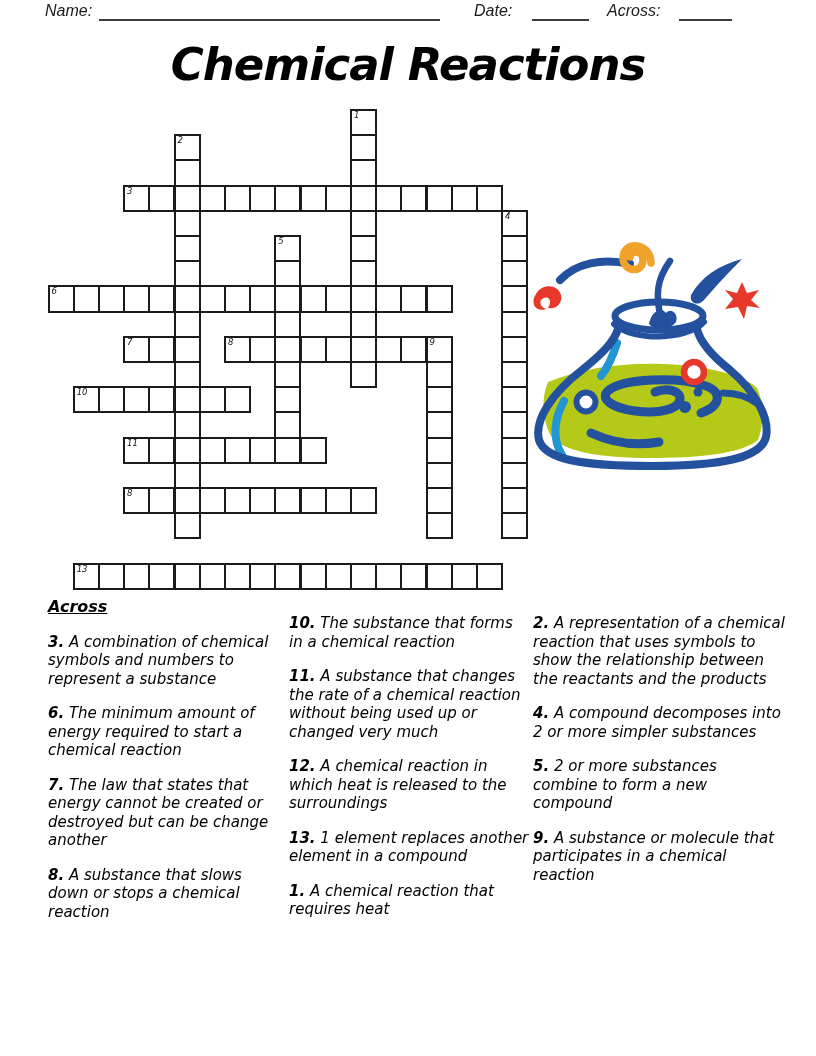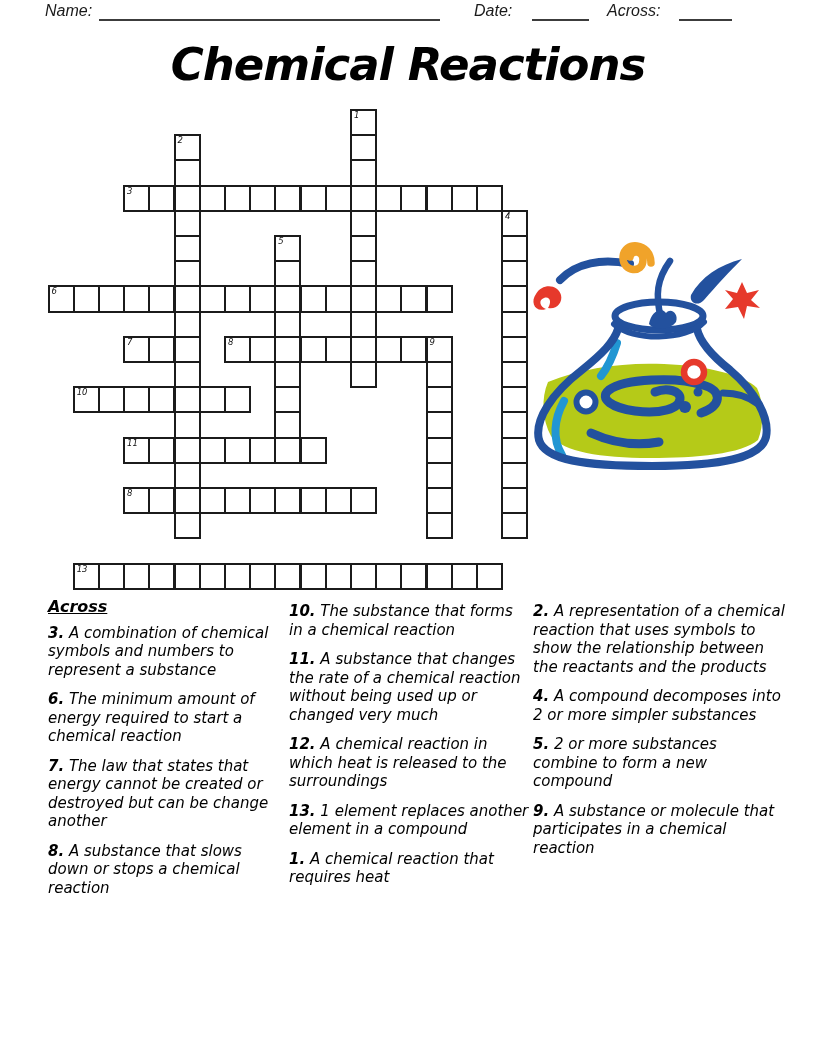--- a/index.html
+++ b/index.html
@@ -12,21 +12,21 @@
   
   .title{position:absolute;top:38px;left:0;width:100%;text-align:center;
          font-size:45px;font-weight:bold;letter-spacing:-1px;color:#000;}
   
   #grid .cell{position:absolute;box-sizing:border-box;border:2px solid #1b1b1b;background:#fff;}
   #grid .num{position:absolute;top:0px;left:2px;font-size:8.5px;line-height:9px;
              font-family:"DejaVu Sans",sans-serif;color:#111;}
   
   .clue-col{position:absolute;top:598px;font-size:15px;line-height:18.5px;color:#000;}
   .clue-header{font-size:16px;font-weight:bold;text-decoration:underline;margin:0 0 7px 0;}
-  .clue{margin:4px 0 11px 0;}
+  .clue{margin:16px 0 11px 0;}
   .clue b{font-weight:bold;}
   
   #flask{position:absolute;left:518px;top:230px;}
   .nv{stroke:var(--navy);fill:none;stroke-linecap:round;stroke-linejoin:round;}
   .lb{stroke:var(--lblue);fill:none;stroke-linecap:round;}
   .or{stroke:var(--orange);fill:none;stroke-linecap:round;}
   .fill-nv{fill:var(--navy);stroke:none;}
   .fill-rd{fill:var(--red);stroke:none;}
   .fill-gn{fill:var(--green);stroke:none;}
 </style>

